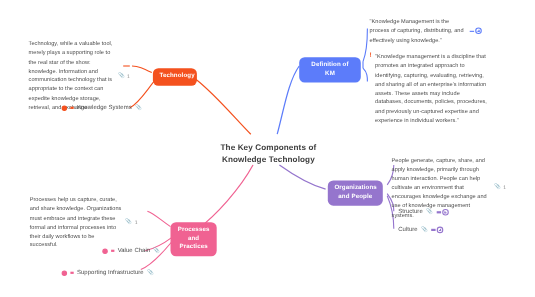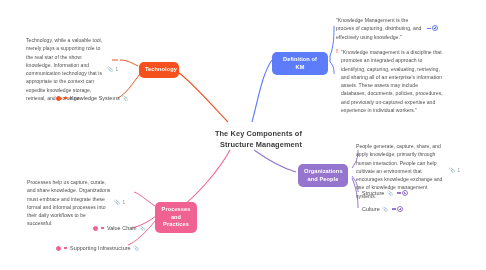--- a/index.html
+++ b/index.html
@@ -10,21 +10,21 @@
     overflow:hidden;
     position:relative;
   }
   #canvas{position:absolute;inset:0;width:486px;height:270px;}
   svg.links{position:absolute;left:0;top:0;width:486px;height:270px;pointer-events:none;}
 
   .node{position:absolute;}
 
   
   .central{
-    text-align:right;
+    text-align:center;
     font-size:7.4px;
     font-weight:bold;
     color:#3c3c3c;
     line-height:1.5;
     letter-spacing:.1px;
     white-space:nowrap;
   }
 
   
   .pill{
@@ -126,21 +126,21 @@
 
     <path d="M352 168 C 358 160, 358 154, 358 150" stroke="#9575cd" stroke-width="1" fill="none"></path>
 
     <path d="M352 176 C 358 184, 358 188, 358 192" stroke="#9575cd" stroke-width="1" fill="none"></path>
 
     <path d="M352 178 C 358 192, 358 204, 358 208" stroke="#9575cd" stroke-width="1" fill="none"></path>
   </svg>
 
   <div class="node central" style="left:186px;top:128px;width:116px;">
     <div>The Key Components of</div>
-    <div>Structure Management</div>
+    <div>Knowledge Technology</div>
   </div>
 
   <div class="node pill" style="left:139px;top:62px;width:40px;background:#f4511e;">
     <span>Technology</span>
   </div>
 
   <div class="node" style="left:26px;top:36px;width:92px;">
     <div class="note-row">
       <div class="note">Technology, while a valuable tool, merely plays a supporting role to the real star of the show: knowledge. Information and communication technology that is appropriate to the context can expedite knowledge storage, retrieval, and exchange.</div>
       <div class="note-meta">

